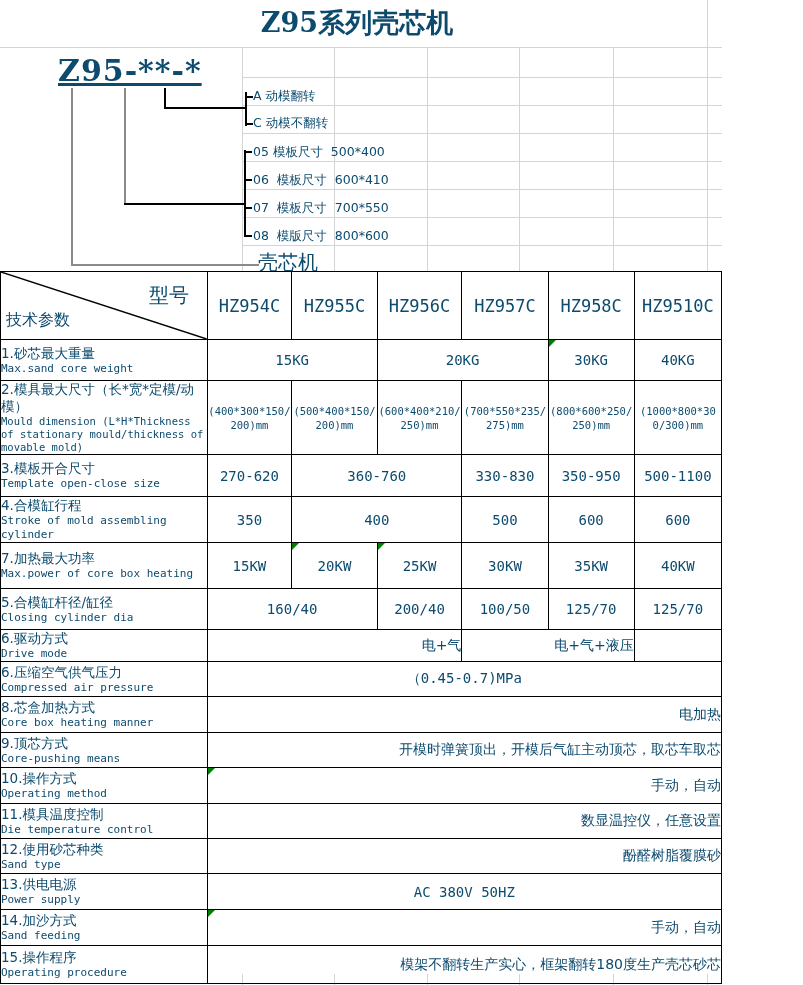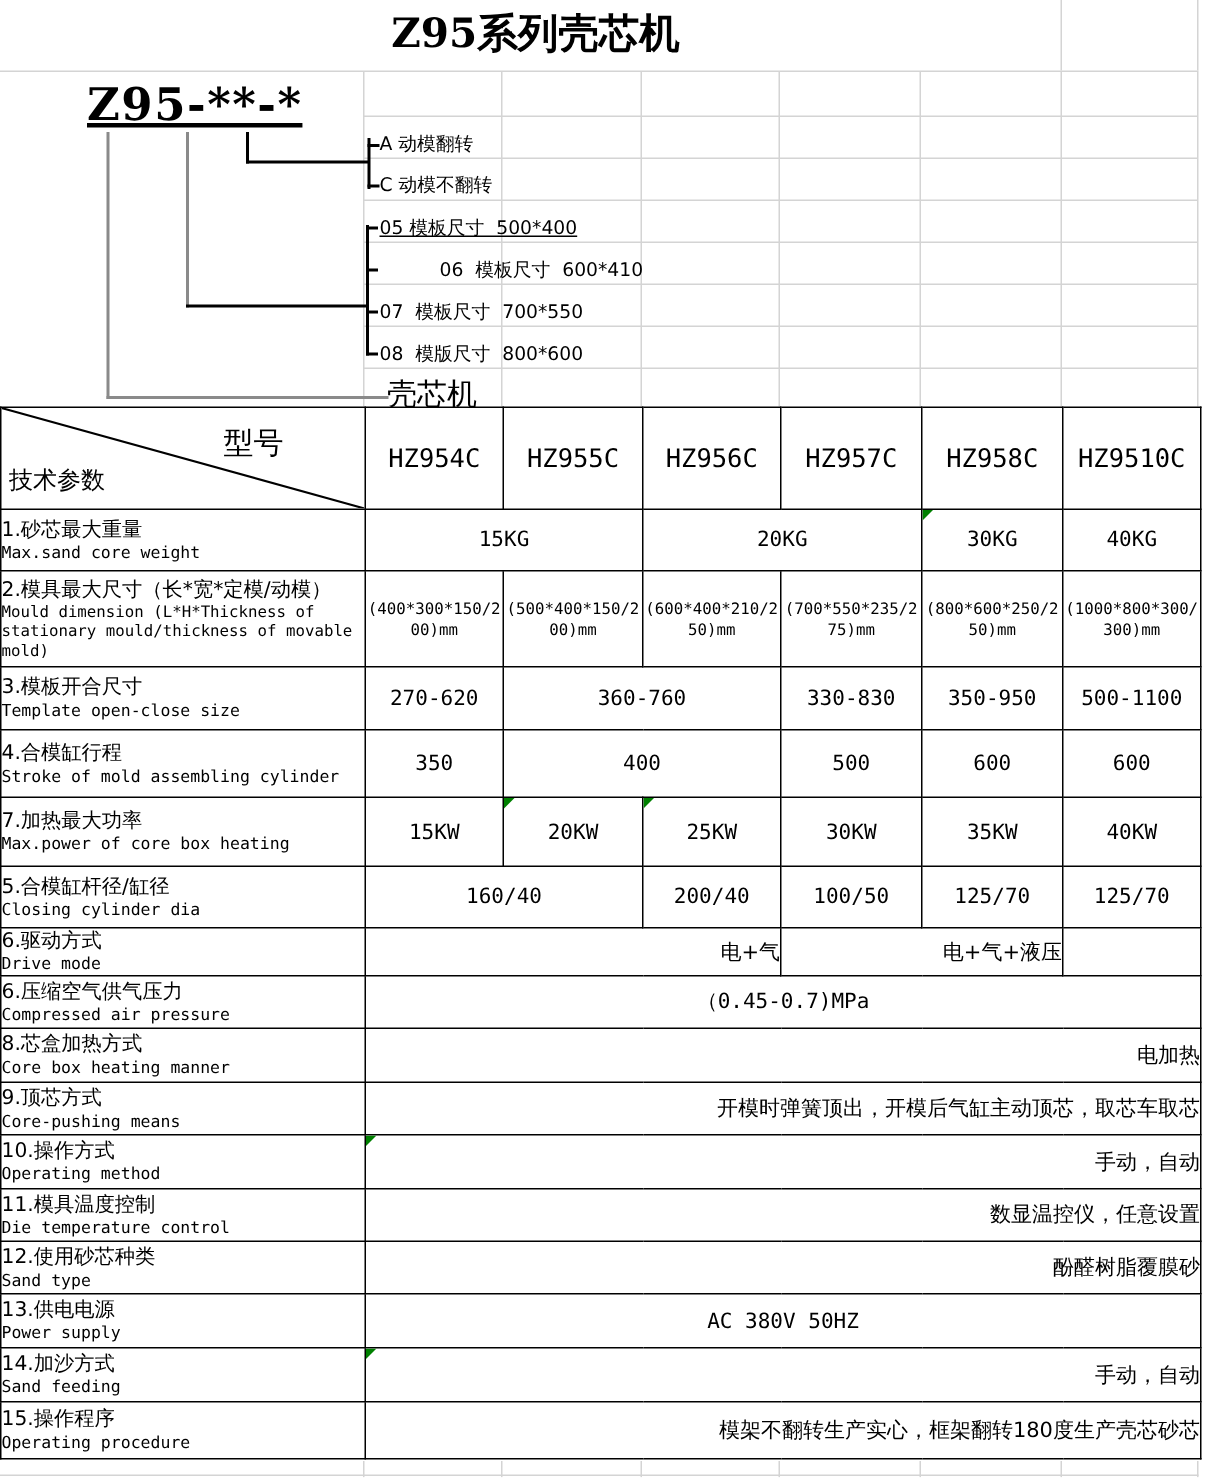--- a/index.html
+++ b/index.html
@@ -1,17 +1,17 @@
 <!DOCTYPE html>
 <html><head>
 <meta charset="utf-8">
 <style>
   html,body{margin:0;padding:0;background:#fff;}
-  #page{position:relative;width:803px;height:985px;background:#fff;overflow:hidden;
-        font-family:"DejaVu Sans",sans-serif;color:#000000;}
+  #page{position:relative;width:722px;height:985px;background:#fff;overflow:hidden;
+        font-family:"DejaVu Sans",sans-serif;color:#0c4a6e;}
   
   .gl{position:absolute;background:#d4d4d4;}
   
   .cl{position:absolute;background:#000;}
   .cl.gray{background:#8a8a8a;}
   #title{position:absolute;left:0;top:2px;width:714px;height:42px;line-height:42px;text-align:center;
          font-family:"DejaVu Serif","DejaVu Sans",serif;font-size:27px;font-weight:bold;}
   #modelcode{position:absolute;left:58px;top:53px;font-family:"DejaVu Serif","DejaVu Sans",serif;
              font-size:30px;font-weight:bold;text-decoration:underline;letter-spacing:1px;}
   .branch{position:absolute;left:253px;font-size:12.5px;line-height:13px;white-space:pre;}
@@ -86,22 +86,22 @@
     <div class="cl" style="left:245px;top:96px;width:8px;height:2px;"></div>
     <div class="cl" style="left:245px;top:123px;width:8px;height:2px;"></div>
     <div class="cl" style="left:244px;top:150px;width:2px;height:87px;"></div>
     <div class="cl" style="left:244px;top:151px;width:8px;height:2px;"></div>
     <div class="cl" style="left:244px;top:179px;width:8px;height:2px;"></div>
     <div class="cl" style="left:244px;top:207px;width:8px;height:2px;"></div>
     <div class="cl" style="left:244px;top:235px;width:8px;height:2px;"></div>
 
     <div class="branch" style="top:89px;">A 动模翻转</div>
     <div class="branch" style="top:116px;">C 动模不翻转</div>
-    <div class="branch" style="top:145px;text-decoration:underline;">05 模板尺寸  500*400</div>
-    <div class="branch" style="top:173px;margin-left:40px;">06  模板尺寸  600*410</div>
+    <div class="branch" style="top:145px;">05 模板尺寸  500*400</div>
+    <div class="branch" style="top:173px;">06  模板尺寸  600*410</div>
     <div class="branch" style="top:201px;">07  模板尺寸  700*550</div>
     <div class="branch" style="top:229px;">08  模版尺寸  800*600</div>
     <div id="machine-label">壳芯机</div>
   </div>
 
   <table id="spec">
     <colgroup>
       <col style="width:243px;">
         <col style="width:92px;">
         <col style="width:93px;">

